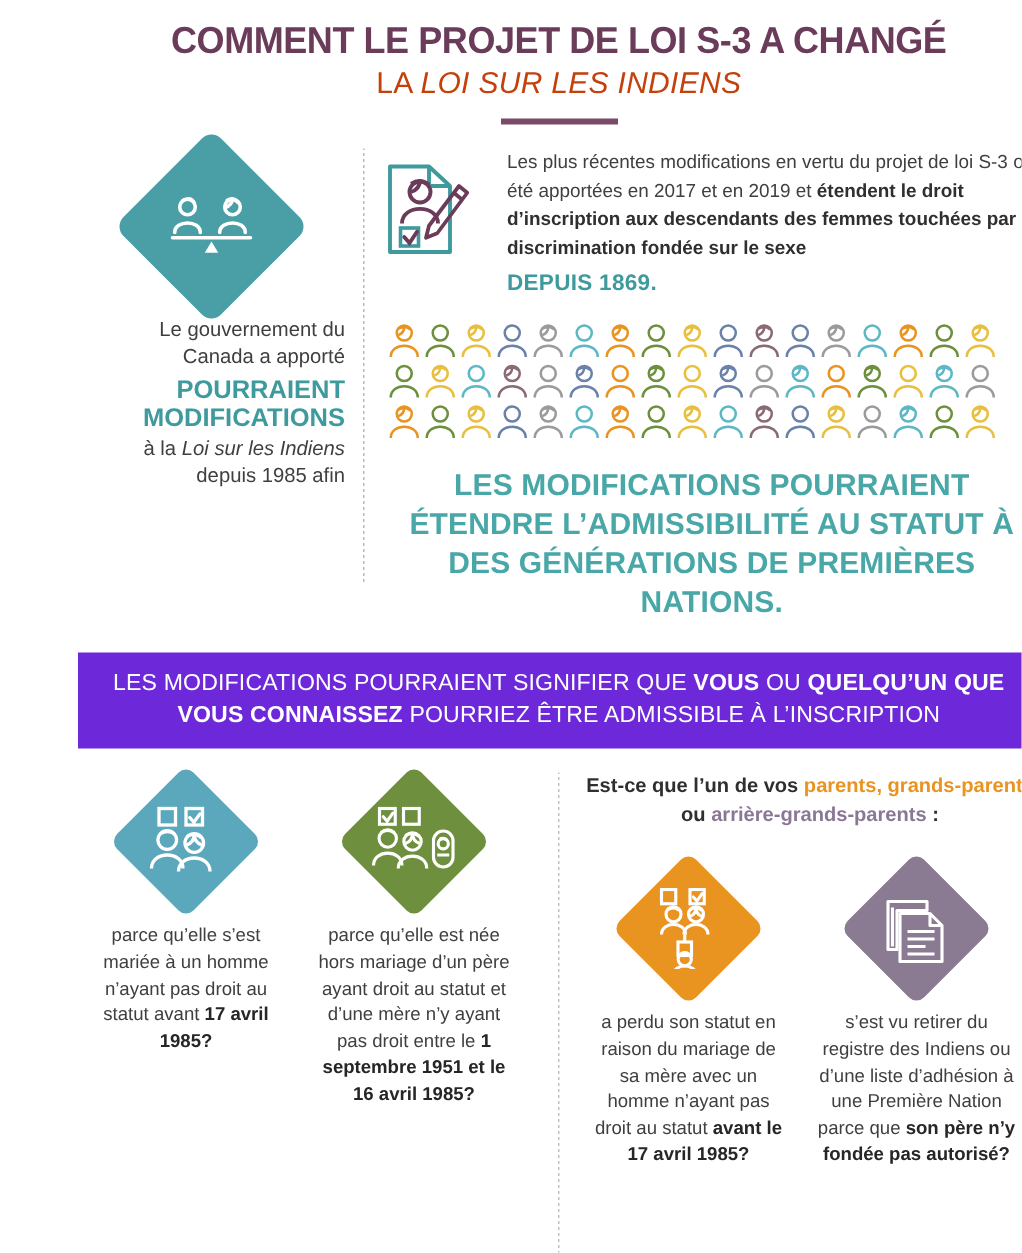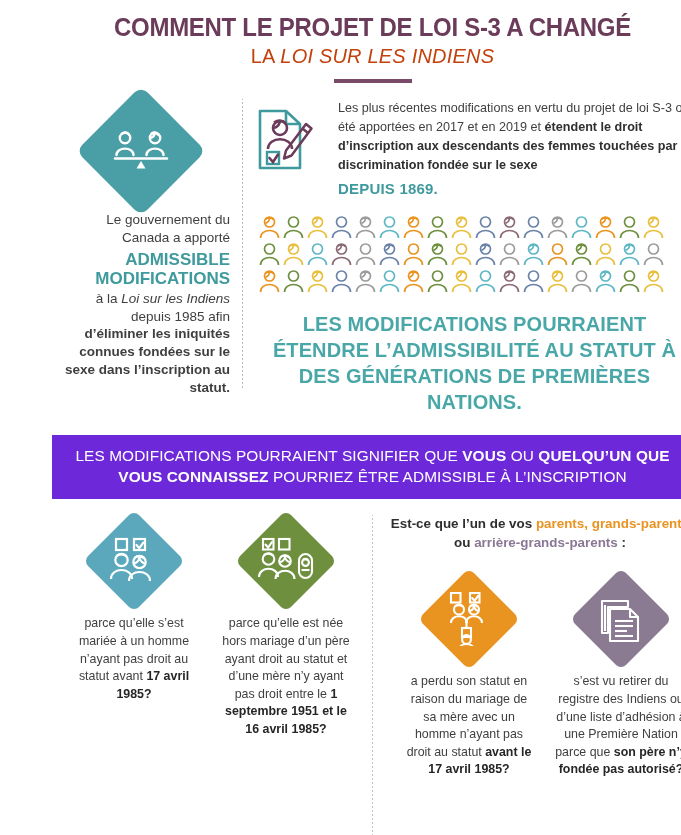--- a/index.html
+++ b/index.html
@@ -97,21 +97,21 @@
   }
   .qhead{
     text-align:center;font-weight:bold;font-size:13.4px;line-height:1.36;
     color:#2f2f2f;min-height:58px;
   }
   .c-teal{color:#3f9a9d;}
   .c-green{color:#6d8f3e;}
   .c-mauve{color:#8a7795;}
   .c-orange{color:#e99321;}
 
-  .pair{display:flex;justify-content:flex-end;margin-top:10px;}
+  .pair{display:flex;justify-content:flex-start;margin-top:10px;}
   .cell{width:152px;text-align:center;}
   .sdiamond{
     width:72px;height:72px;transform:rotate(45deg);border-radius:7px;
     margin:0 auto;display:flex;align-items:center;justify-content:center;
   }
   .sdiamond > svg{transform:rotate(-45deg);}
   .cap{
     font-size:12.4px;line-height:1.42;margin-top:18px;color:#3f3f3f;
     padding:0 10px;
   }
@@ -141,24 +141,23 @@
             <path d="M35.5 27 C35.5 18.5 52.5 18.5 52.5 27"></path>
             <path d="M40.5 5.5 q4 -2.4 7 1.4 M44 4.8 q-0.6 4 -4.6 5.4"></path>
             <line x1="4" y1="30.5" x2="56" y2="30.5"></line>
           </g>
           <polygon points="30,33 34.5,40.5 25.5,40.5" fill="#ffffff"></polygon>
         </svg>
       </div>
       <div class="left-text">
         <span>Le gouvernement du</span><br>
         <span>Canada a apporté</span>
-        <span class="teal-big">ADMISSIBLE MODIFICATIONS</span>
+        <span class="teal-big">POURRAIENT MODIFICATIONS</span>
         <span>à la </span><span class="ital">Loi sur les Indiens</span><br>
         <span>depuis 1985 afin</span><br>
-        <span class="bold">d’éliminer les iniquités connues fondées sur le sexe dans l’inscription au statut.</span>
       </div>
     </div>
 
     <div class="vdiv"></div>
 
     <div class="col-right">
       <div class="para-row">
         <div class="para-icon">
           <svg width="58" height="70" viewBox="0 0 58 70">
             <path d="M4 8 h26 l14 13 v44 H4 Z" fill="#ffffff" stroke="#3f9a9d" stroke-width="2.6" stroke-linejoin="round"></path>

